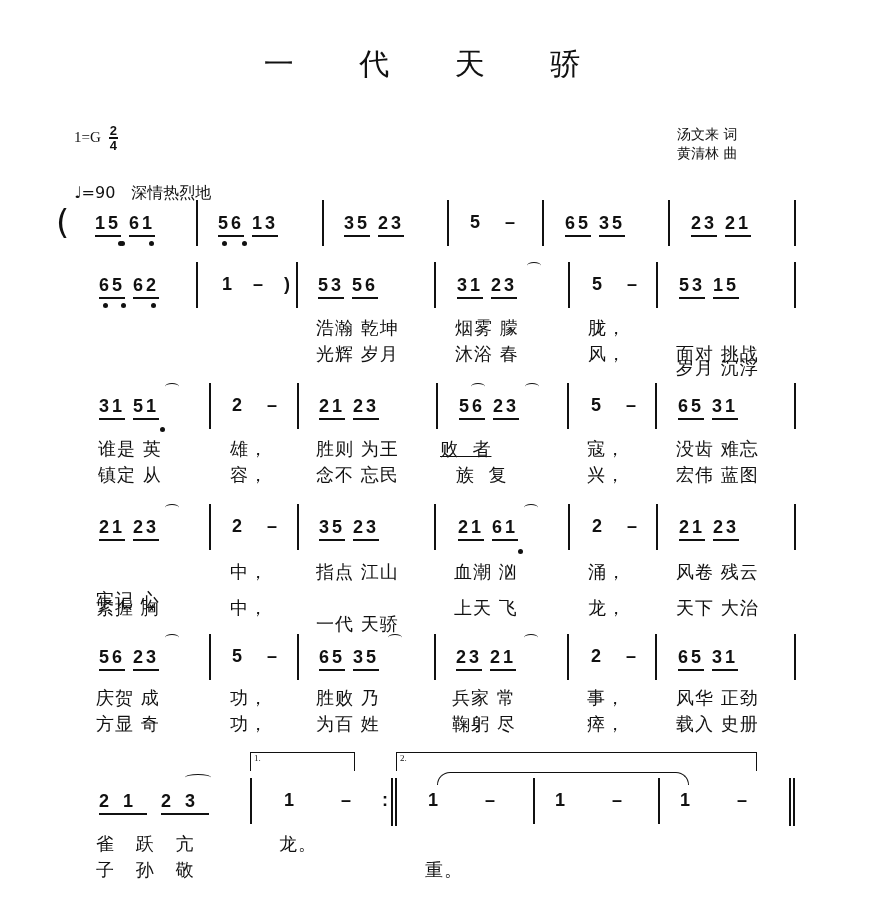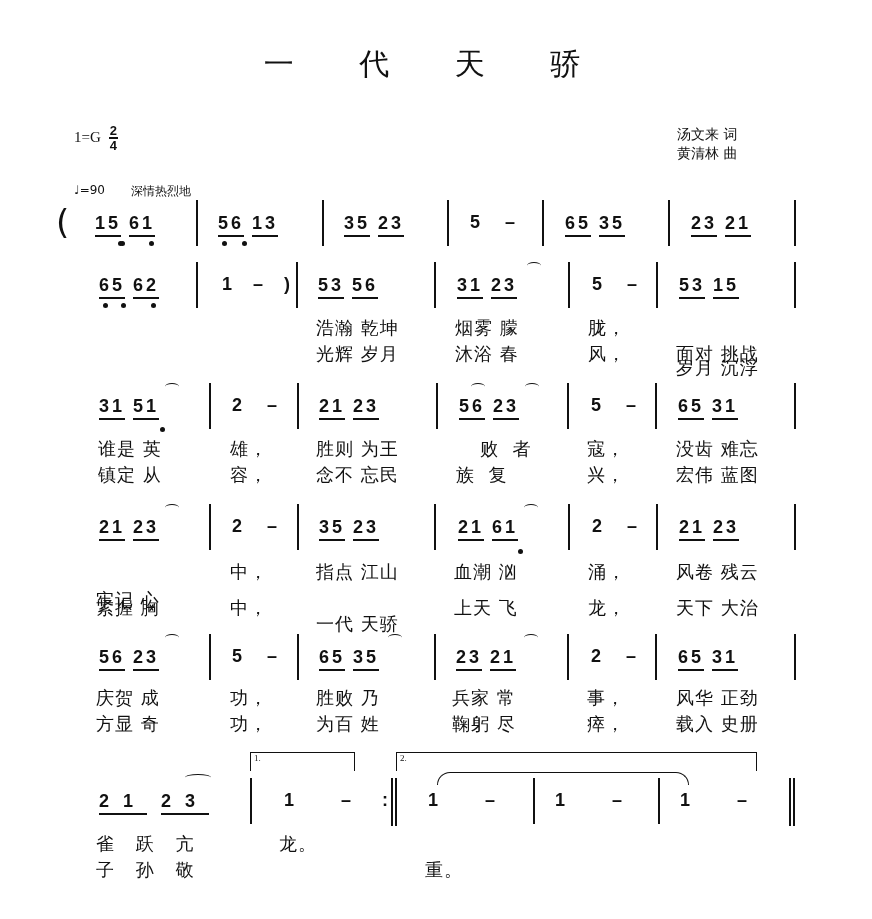--- a/index.html
+++ b/index.html
@@ -2,21 +2,21 @@
 <html><head>
 <meta charset="utf-8">
 <style>
   html, body { margin:0; padding:0; background:#ffffff; }
   body { width:872px; height:919px; position:relative; overflow:hidden; color:#111; font-family:"DejaVu Sans", sans-serif; }
   .title { position:absolute; top:44px; left:0; width:872px; text-align:center; font-size:30px; letter-spacing:28px; font-family:"DejaVu Sans", sans-serif; }
   .key { position:absolute; top:124px; left:74px; font-size:15px; font-family:"Liberation Serif", serif; display:flex; align-items:center; }
   .frac { display:inline-flex; flex-direction:column; align-items:center; margin-left:8px; font-weight:bold; font-size:13px; line-height:13px; font-family:"Liberation Sans", sans-serif; }
   .frac .bar { width:9px; height:1.5px; background:#111; }
   .credits { position:absolute; top:125px; left:677px; font-size:14px; line-height:19px; }
-  .tempo { position:absolute; top:183px; left:74px; font-size:12px; display:flex; gap:26px; }
+  .tempo { position:absolute; top:183px; left:74px; font-size:16px; display:flex; gap:16px; }
   .row { position:absolute; left:0; width:872px; }
   .bar-line { position:absolute; width:1.5px; background:#111; }
   .notes { position:absolute; font-family:"Liberation Sans", sans-serif; font-weight:bold; font-size:18px; letter-spacing:3px; }
   .ul { border-bottom:2px solid #111; padding-bottom:1px; display:inline-block; line-height:22px; }
   .dot { position:absolute; width:5px; height:5px; background:#111; border-radius:50%; }
   .slur { position:absolute; border-top:1.6px solid #111; border-radius:50% 50% 0 0; height:6px; }
   .lyric { position:absolute; font-size:18px; white-space:pre; letter-spacing:1px; }
   .paren { position:absolute; font-size:34px; font-family:"DejaVu Sans", sans-serif; }
   .volta { position:absolute; border-top:1.5px solid #111; border-left:1.5px solid #111; height:18px; font-size:9px; padding-left:3px; font-family:"Liberation Serif", serif; }
 </style>
@@ -104,21 +104,21 @@
   <div class="slur" style="left:471px;top:0;width:14px;"></div>
   <div class="slur" style="left:525px;top:0;width:14px;"></div>
   <div class="bar-line" style="left:567px;top:0;height:46px;"></div>
   <div class="notes" style="left:591px;top:12px;word-spacing:14px;">5 –</div>
   <div class="bar-line" style="left:655px;top:0;height:46px;"></div>
   <div class="notes" style="left:678px;top:12px;"><span class="ul">65</span> <span class="ul">31</span></div>
   <div class="bar-line" style="left:794px;top:0;height:46px;"></div>
   <div class="lyric" style="left:98px;top:54px;">谁是 英</div>
   <div class="lyric" style="left:230px;top:54px;">雄，</div>
   <div class="lyric" style="left:316px;top:54px;">胜则 为王</div>
-  <div class="lyric" style="left:480px;top:54px;">败  者</div>
+  <div class="lyric" style="left:440px;top:54px;text-decoration:underline;">败  者</div>
   <div class="lyric" style="left:587px;top:54px;">寇，</div>
   <div class="lyric" style="left:676px;top:54px;">没齿 难忘</div>
   <div class="lyric" style="left:98px;top:80px;">镇定 从</div>
   <div class="lyric" style="left:230px;top:80px;">容，</div>
   <div class="lyric" style="left:316px;top:80px;">念不 忘民</div>
   <div class="lyric" style="left:456px;top:80px;">族  复</div>
   <div class="lyric" style="left:587px;top:80px;">兴，</div>
   <div class="lyric" style="left:676px;top:80px;">宏伟 蓝图</div>
 </div>
 <span class="dot" style="left:160px;top:427px;"></span>

